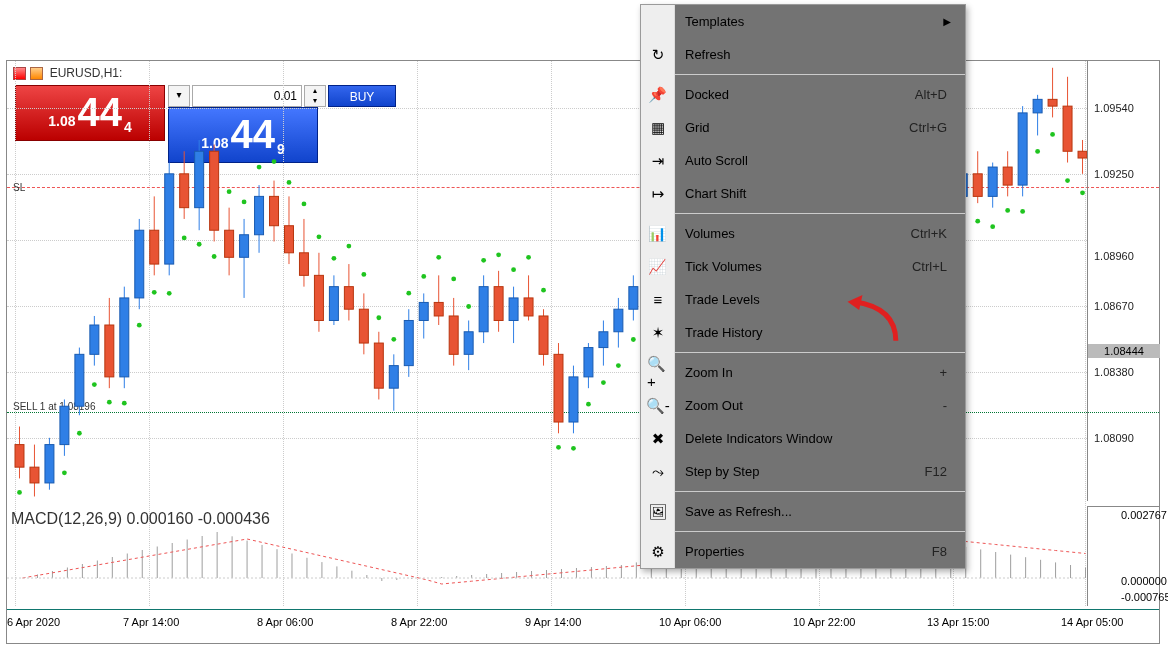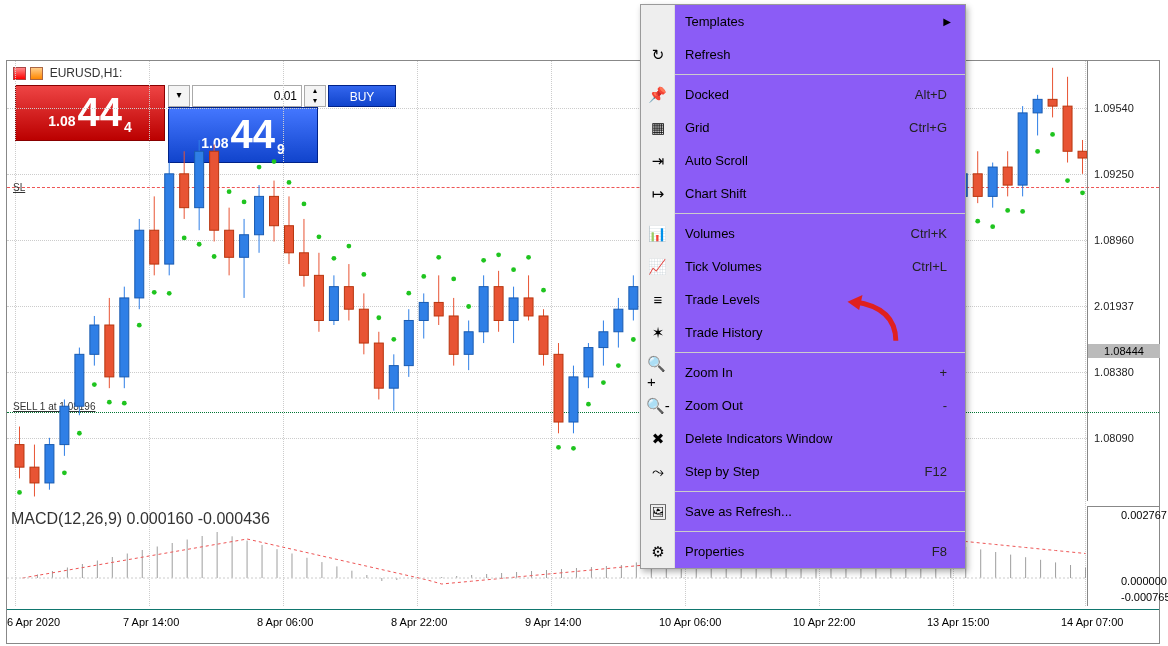--- a/index.html
+++ b/index.html
@@ -30,25 +30,25 @@
   .price-sup { font-size: 14px; font-weight: bold; vertical-align: top; margin-left: 2px; position: relative; top: 6px; }
   .volume-input { height: 22px; width: 110px; border: 1px solid #aaa; font-size: 12px; text-align: right; padding-right: 4px; background: #fff; }
   .dropdown-arrow { height: 22px; width: 22px; border: 1px solid #aaa; background: #f4f4f4; text-align: center; line-height: 18px; font-size: 10px; }
   .top-row { display: flex; height: 22px; }
   .top-left-gap { display: flex; gap: 2px; }
 
   .grid-h { position: absolute; left: 0; width: 1080px; border-top: 1px dotted #ccc; }
   .grid-v { position: absolute; top: 0; height: 440px; border-left: 1px dotted #ccc; }
   .level-line-sl { position: absolute; left: 0; width: 1152px; border-top: 1px dashed #e55; }
   .level-line-sell { position: absolute; left: 0; width: 1152px; border-top: 1px dotted #073; }
-  .level-label { position: absolute; font-size: 10px; color: #333; text-decoration: underline; }
+  .level-label { position: absolute; font-size: 10px; color: #333; }
   .macd-label { position: absolute; left: 4px; top: 449px; font-size: 16px; color: #333; }
 
   
-  .ctx { position: absolute; left: 640px; top: 4px; width: 326px; background: #8b5cf6; border: 1px solid #9a9a9a; box-shadow: 2px 3px 6px rgba(0,0,0,.3); font-size: 13px; color: #000; }
+  .ctx { position: absolute; left: 640px; top: 4px; width: 326px; background: #737373; border: 1px solid #9a9a9a; box-shadow: 2px 3px 6px rgba(0,0,0,.3); font-size: 13px; color: #000; }
   .ctx .gutter { position: absolute; left: 0; top: 0; bottom: 0; width: 34px; background: #eee; border-right: 1px solid #ddd; }
   .ctx-item { position: relative; height: 33px; display: flex; align-items: center; padding-left: 44px; cursor: default; }
   .ctx-sep { height: 1px; background: #ccc; margin: 3px 0 3px 34px; }
   .ctx-shortcut { position: absolute; right: 18px; color: #222; }
   .ctx-arrow { position: absolute; right: 14px; font-size: 10px; }
   .ctx-icon { position: absolute; left: 6px; width: 22px; height: 22px; display: flex; align-items: center; justify-content: center; font-size: 15px; }
   .red-arrow { position: absolute; left: 840px; top: 295px; width: 70px; height: 50px; pointer-events:none; }
 
   .candle-svg { position:absolute; left:0; top:0; }
 </style>
@@ -327,22 +327,22 @@
       <circle cx="1015.6305555555555" cy="150.38461538461502" r="2.4" fill="#1fc41f"></circle>
       <circle cx="1030.6027777777776" cy="90.46153846153999" r="2.4" fill="#1fc41f"></circle>
       <circle cx="1045.5749999999998" cy="73.41025641025499" r="2.4" fill="#1fc41f"></circle>
       <circle cx="1060.547222222222" cy="119.53846153846001" r="2.4" fill="#1fc41f"></circle>
       <circle cx="1075.5194444444444" cy="131.82051282051503" r="2.4" fill="#1fc41f"></circle>
     </svg>
 
   <div class="y-axis-right">
     <span style="top:41px">1.09540</span>
     <span style="top:107px">1.09250</span>
-    <span style="top:173px">1.08960</span>
-    <span style="top:239px">2.01937</span>
+    <span style="top:189px">1.08960</span>
+    <span style="top:239px">1.08670</span>
     <div class="price-badge" style="top:283px;">1.08444</div>
     <span style="top:305px">1.08380</span>
     <span style="top:371px">1.08090</span>
   </div>
 
   <div class="macd-label">MACD(12,26,9) 0.000160 -0.000436</div>
   <svg style="position:absolute;left:0;top:445px;" width="1080" height="100" id="macd-svg">
       <line x1="15.48611111111111" x2="15.48611111111111" y1="72" y2="72" stroke="#9e9e9e" stroke-width="1"></line>
       <line x1="30.458333333333332" x2="30.458333333333332" y1="72" y2="68.5" stroke="#9e9e9e" stroke-width="1"></line>
       <line x1="45.43055555555556" x2="45.43055555555556" y1="72" y2="65" stroke="#9e9e9e" stroke-width="1"></line>
@@ -426,21 +426,21 @@
 
   <div class="x-axis">
     <span style="left:0px">6 Apr 2020</span>
     <span style="left:116px">7 Apr 14:00</span>
     <span style="left:250px">8 Apr 06:00</span>
     <span style="left:384px">8 Apr 22:00</span>
     <span style="left:518px">9 Apr 14:00</span>
     <span style="left:652px">10 Apr 06:00</span>
     <span style="left:786px">10 Apr 22:00</span>
     <span style="left:920px">13 Apr 15:00</span>
-    <span style="left:1054px">14 Apr 07:00</span>
+    <span style="left:1054px">14 Apr 05:00</span>
   </div>
 
 </div>
 
 <div class="ctx">
   <div class="gutter"></div>
   <div id="ctx-items">
       <div class="ctx-item">
         <span>Templates</span>
         <span class="ctx-arrow">▶</span>

